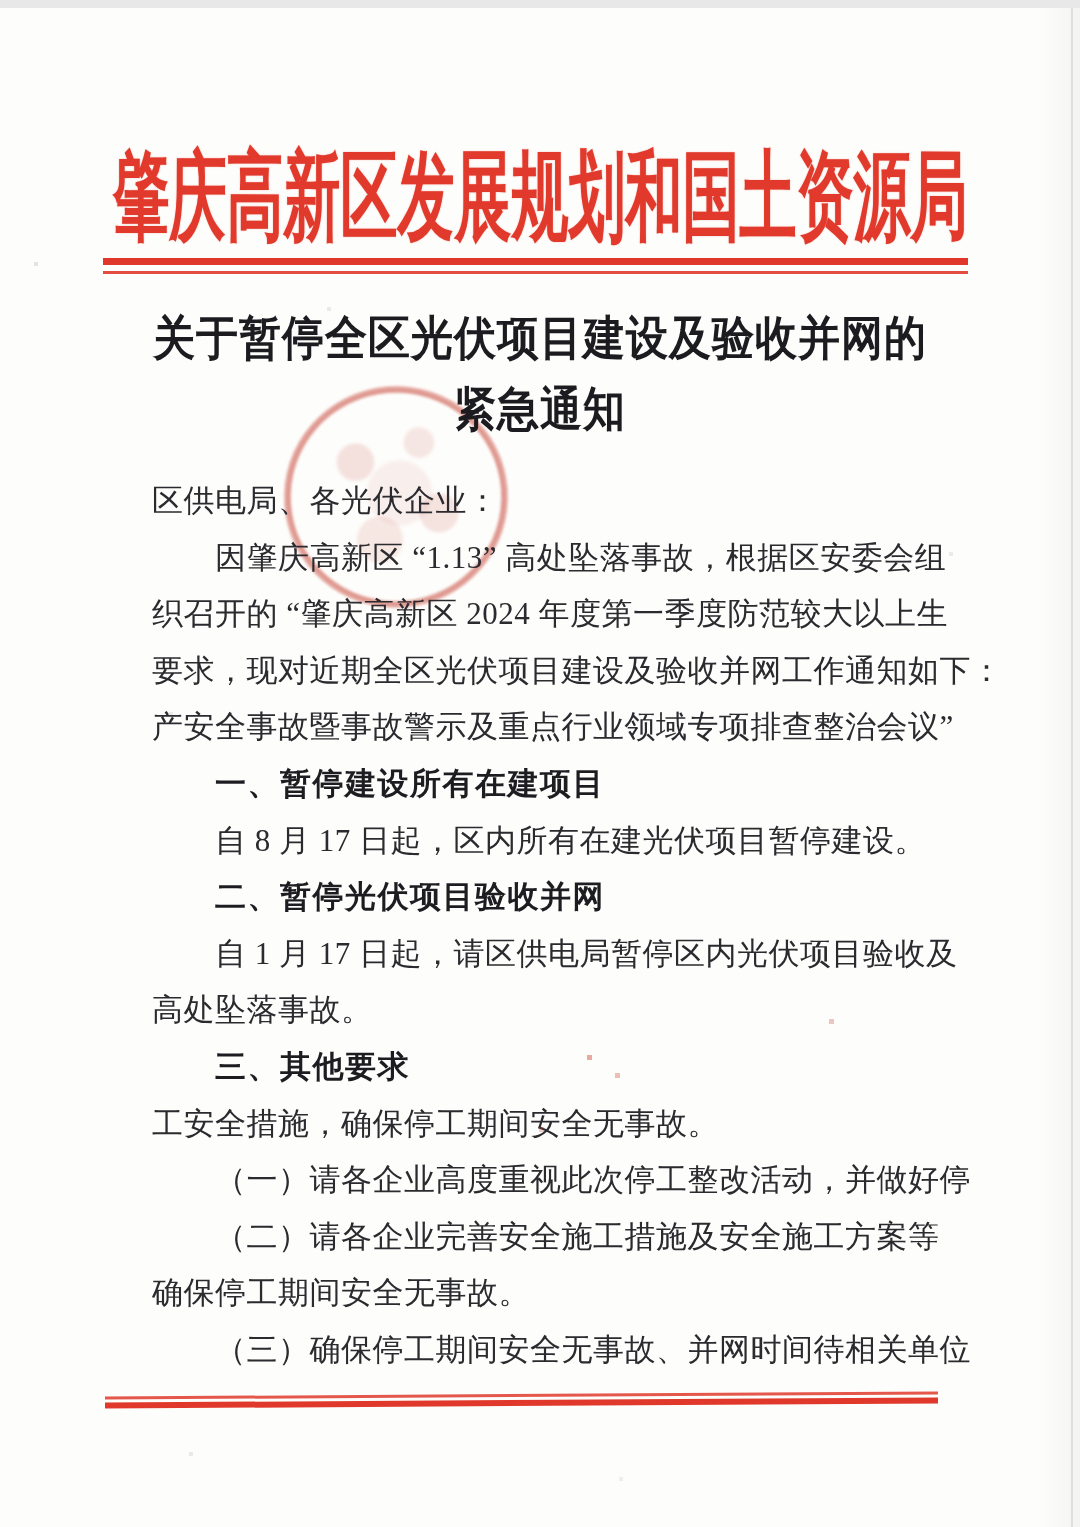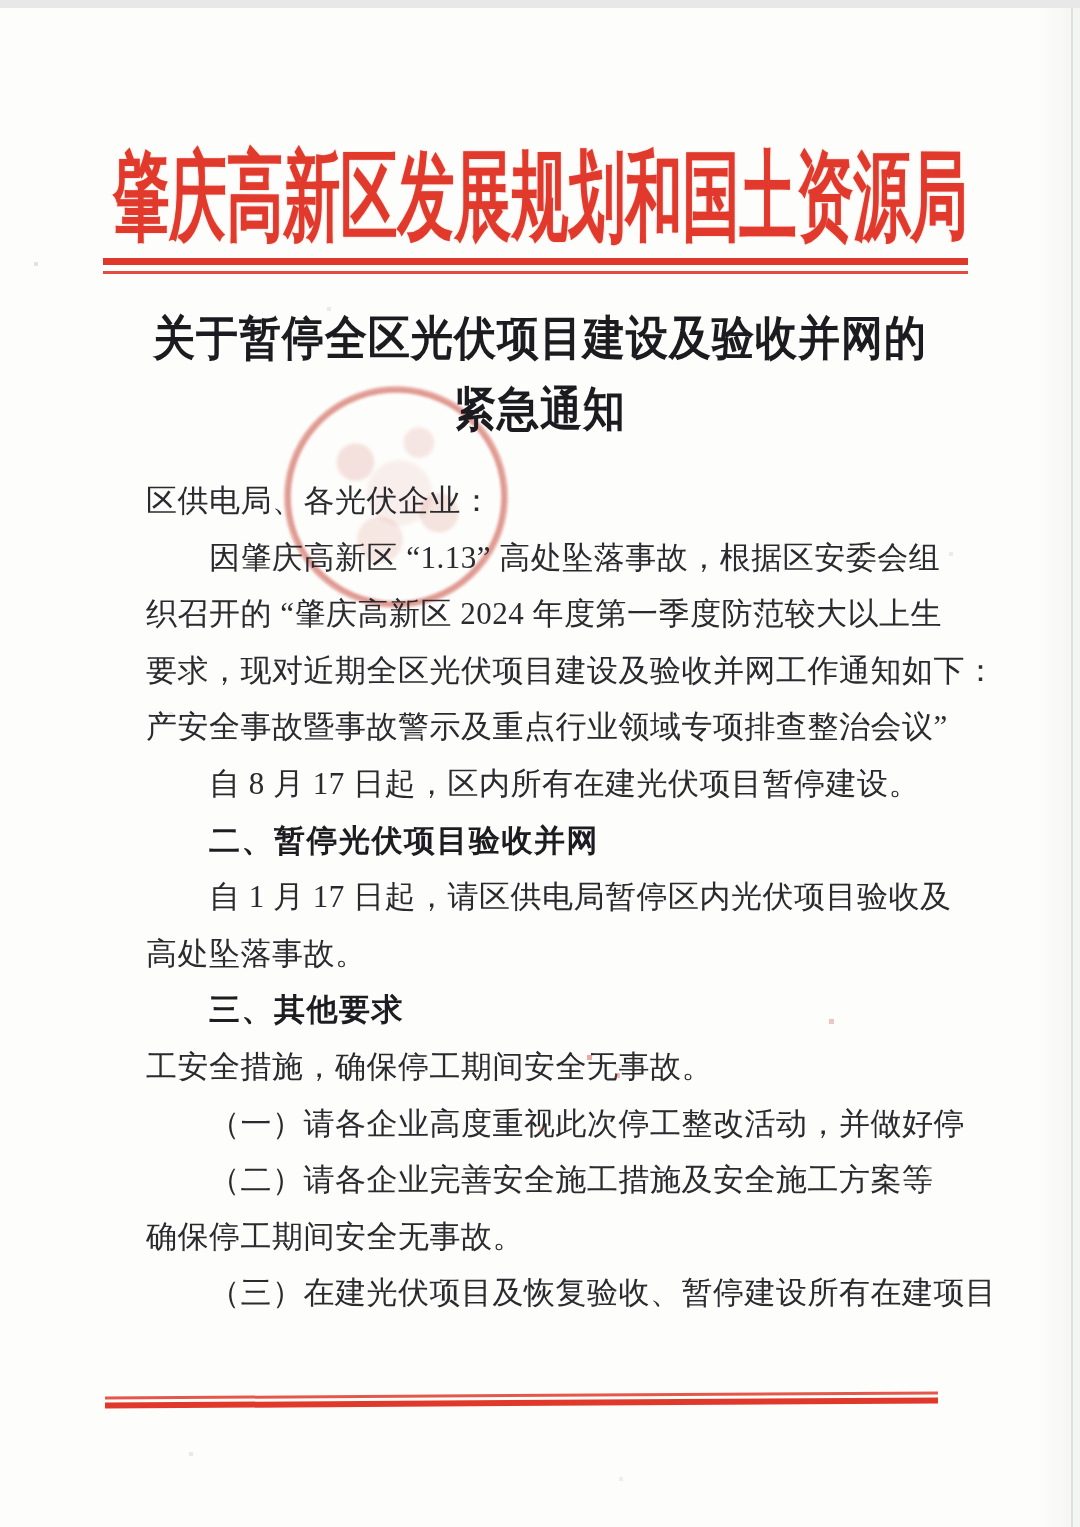--- a/index.html
+++ b/index.html
@@ -89,21 +89,21 @@
       radial-gradient(circle at 64% 22%, rgba(200,80,62,.13) 0 7%, transparent 9%),
       radial-gradient(circle at 72% 60%, rgba(200,80,62,.15) 0 10%, transparent 12%),
       radial-gradient(circle at 40% 72%, rgba(200,80,62,.12) 0 12%, transparent 14%),
       radial-gradient(circle at 52% 48%, rgba(200,80,62,.08) 0 22%, transparent 25%);
   }
 
   
   .body-text {
     position: absolute;
     top: 465px;
-    left: 146px;
+    left: 152px;
     width: 810px;
     font-size: 31px;
     color: #2a2a2f;
     letter-spacing: 0.5px;
   }
   .line {
     height: 56.6px;
     line-height: 56.6px;
     white-space: nowrap;
   }
@@ -180,30 +180,31 @@
     <div>关于暂停全区光伏项目建设及验收并网的</div>
     <div>紧急通知</div>
   </div>
 
   <div class="body-text">
     <div class="line">区供电局、各光伏企业：</div>
     <div class="line indent">因肇庆高新区 “1.13” 高处坠落事故，根据区安委会组</div>
     <div class="line">织召开的 “肇庆高新区 2024 年度第一季度防范较大以上生</div>
     <div class="line">要求，现对近期全区光伏项目建设及验收并网工作通知如下：</div>
     <div class="line">产安全事故暨事故警示及重点行业领域专项排查整治会议”</div>
+    <div class="line indent bold">一、暂停建设所有在建项目</div>
     <div class="line indent">自 8 月 17 日起，区内所有在建光伏项目暂停建设。</div>
     <div class="line indent bold">二、暂停光伏项目验收并网</div>
     <div class="line indent">自 1 月 17 日起，请区供电局暂停区内光伏项目验收及</div>
     <div class="line">高处坠落事故。</div>
     <div class="line indent bold">三、其他要求</div>
     <div class="line">工安全措施，确保停工期间安全无事故。</div>
     <div class="line indent">（一）请各企业高度重视此次停工整改活动，并做好停</div>
     <div class="line indent">（二）请各企业完善安全施工措施及安全施工方案等</div>
     <div class="line">确保停工期间安全无事故。</div>
-    <div class="line indent">（三）在建光伏项目及恢复验收、暂停建设所有在建项目</div>
+    <div class="line indent">（三）确保停工期间安全无事故、并网时间待相关单位</div>
   </div>
 
   <div class="footer-rule">
     <div class="bar-thin"></div>
     <div class="bar-gap"></div>
     <div class="bar-thick"></div>
   </div>
 
   <div class="scan-edge-line"></div>
   <div class="speckles-gray"></div>

